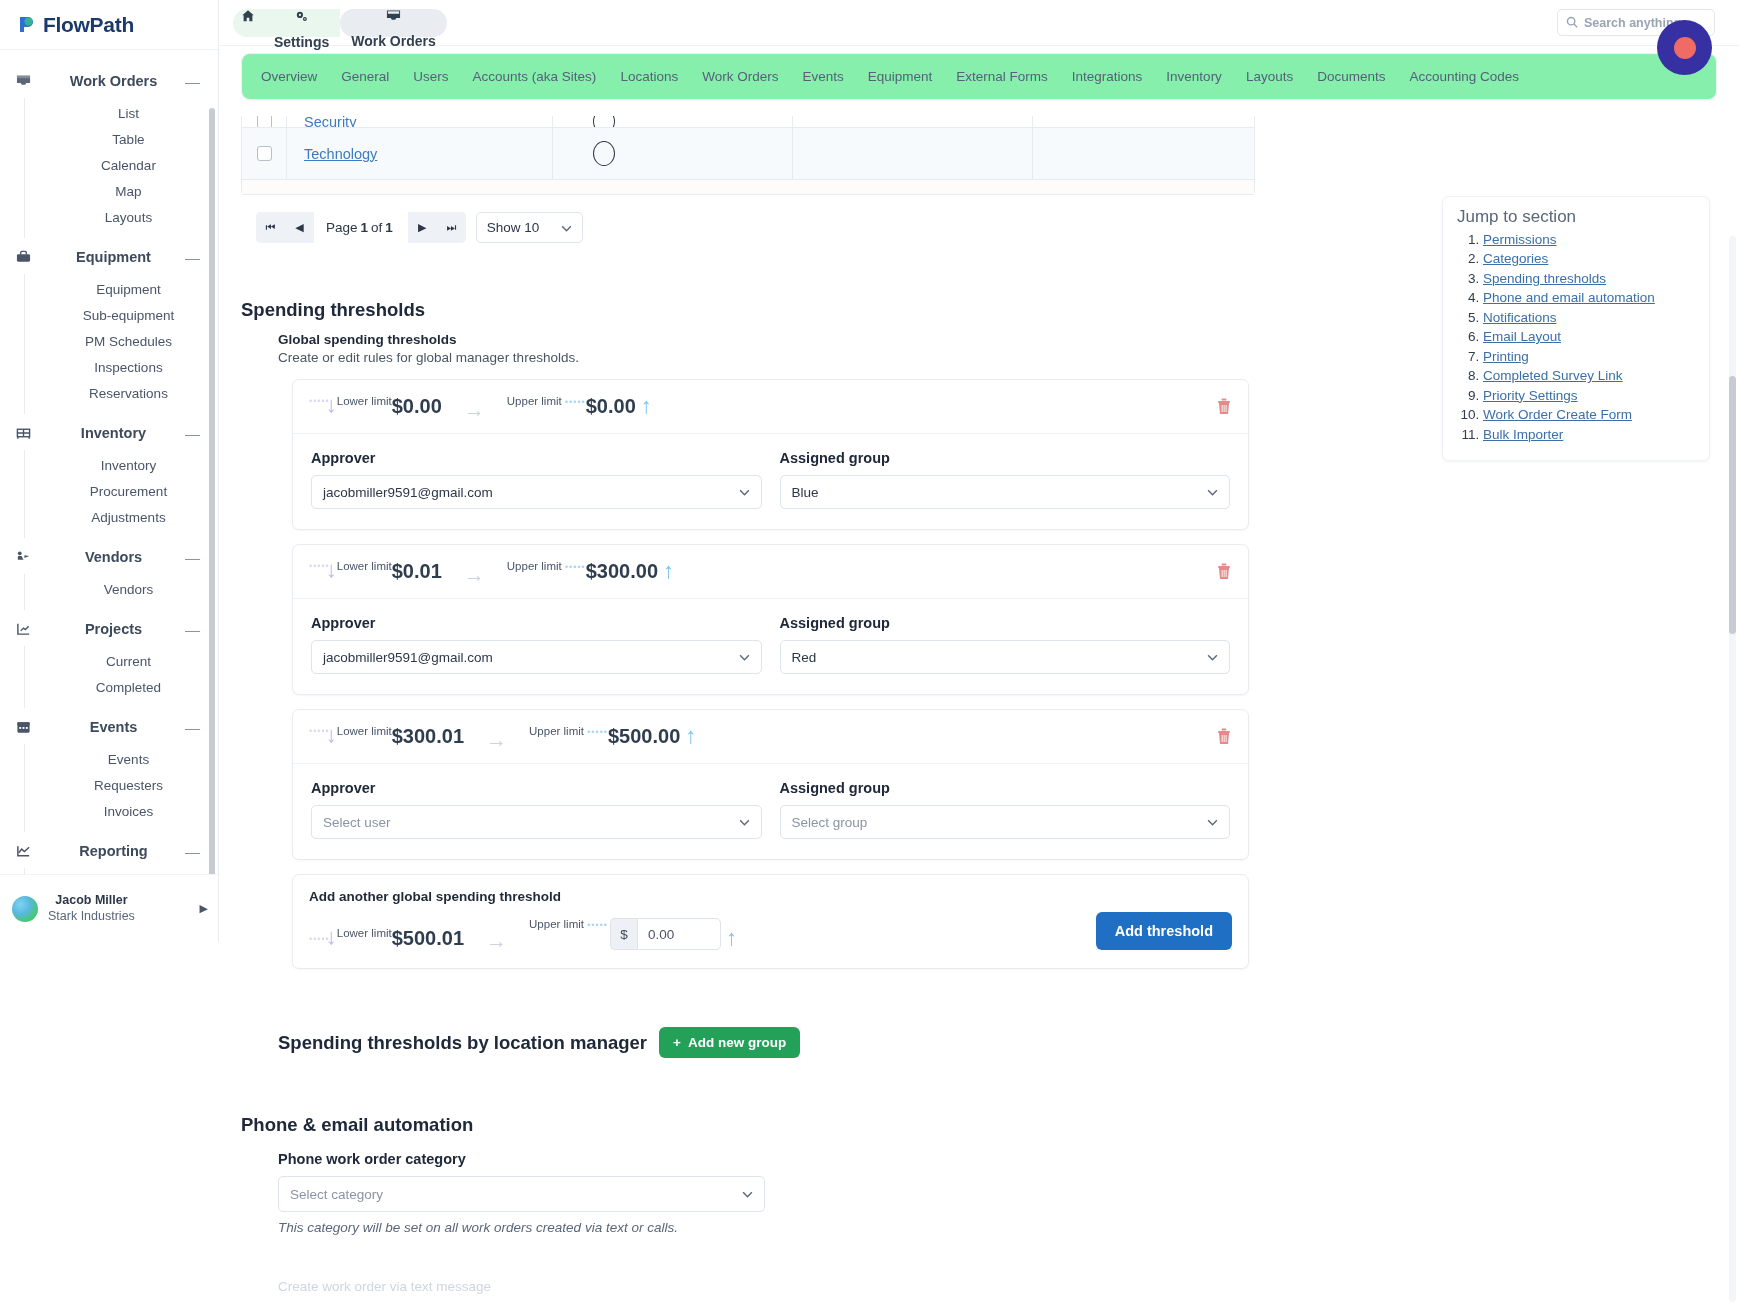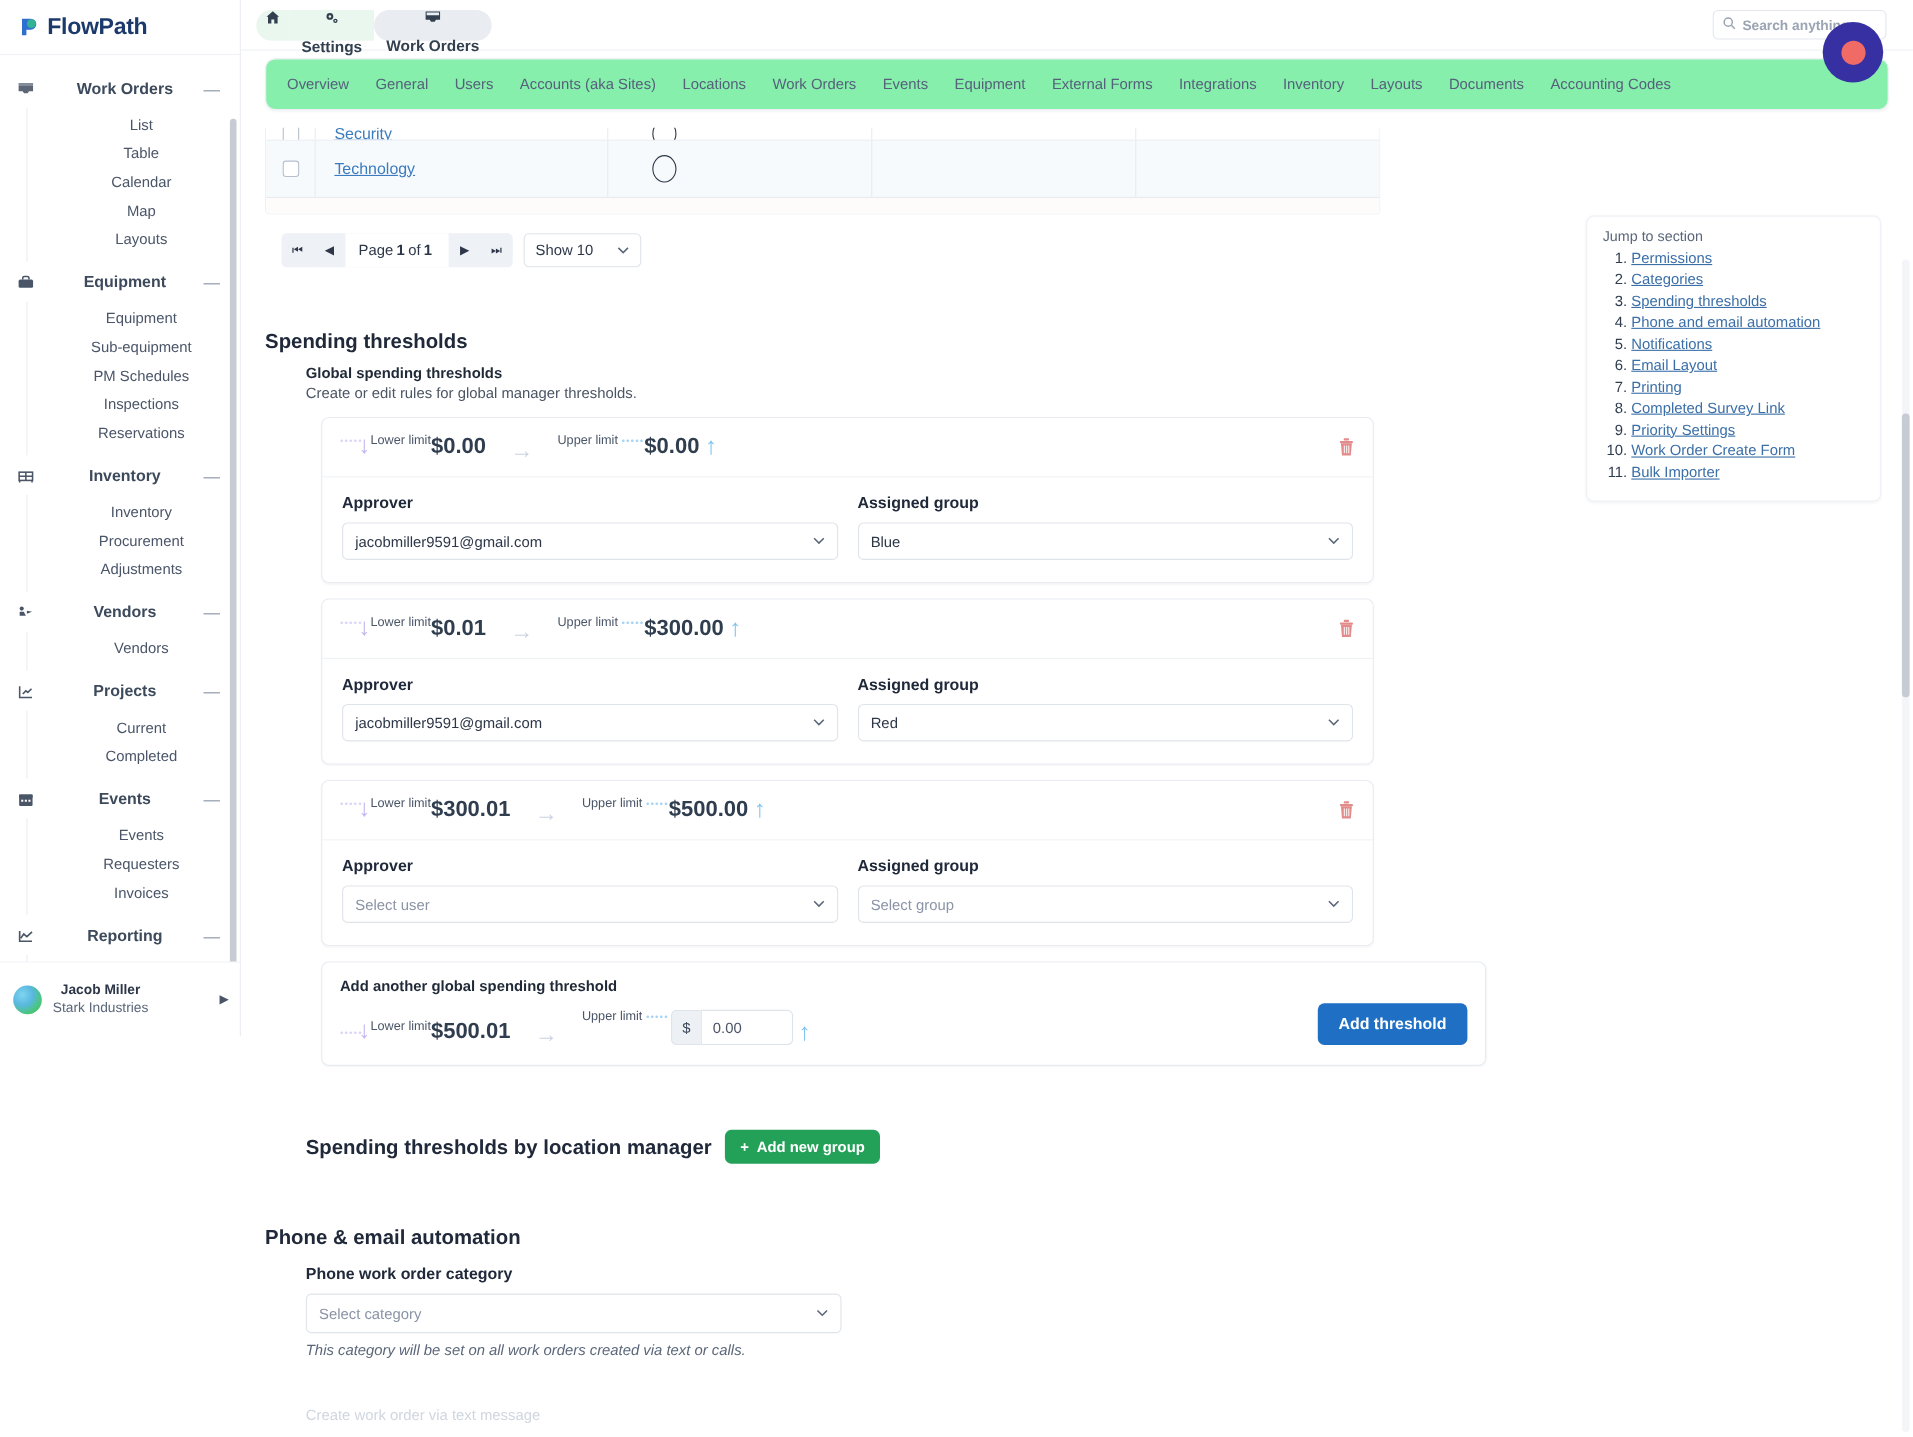--- a/index.html
+++ b/index.html
@@ -161,21 +161,21 @@
   .select {
     height: 34px; border: 1px solid #dfe4ea; border-radius: 5px; background: #fff;
     display: flex; align-items: center; justify-content: space-between; padding: 0 11px;
     font-size: 13.5px; color: #2d3748; cursor: pointer;
   }
   .select.ph { color: #8a94a6; }
   .chev { color: #5a6679; font-size: 11px; }
 
   
   .add-card {
-    margin: 14px 0 0 51px; width: 1059px; background: #fff;
+    margin: 14px 0 0 51px; width: 957px; background: #fff;
     border: 1px solid #e8ecf1; border-radius: 7px; box-shadow: 0 1px 2px rgba(20,30,50,.04);
     padding: 14px 16px 18px 16px; position: relative;
   }
   .add-title { font-size: 13.5px; font-weight: bold; color: #1f2937; margin-bottom: 8px; }
   .add-row { display: flex; align-items: flex-end; }
   .money-input { display: flex; height: 32px; margin-left: 2px; }
   .money-pre {
     width: 27px; background: #edf1f5; border: 1px solid #dfe4ea; border-right: none;
     border-radius: 5px 0 0 5px; display: flex; align-items: center; justify-content: center;
     font-size: 13.5px; color: #3d4a5c;
@@ -201,21 +201,21 @@
   .phone-sel { width: 487px; height: 36px; }
   .phone-note { font-size: 13.5px; color: #5a6679; font-style: italic; margin-top: 8px; }
   .faded { color: #cfd6df; font-size: 13.5px; margin: 44px 0 0 37px; }
 
   
   .jump {
     position: absolute; right: 29px; top: 196px; width: 268px;
     background: #fff; border: 1px solid #eef1f5; border-radius: 7px;
     box-shadow: 0 1px 3px rgba(20,30,50,.06); padding: 10px 14px 14px 14px; z-index: 12;
   }
-  .jump-title { font-size: 13px; color: #5a6679; margin-bottom: 4px; }
+  .jump-title { font-size: 17px; color: #5a6679; margin-bottom: 4px; }
   .jump ol { margin: 0; padding-left: 26px; }
   .jump li { font-size: 13.5px; color: #2f3d4f; margin: 4.5px 0; }
   .jump li a { color: #3b6fa8; text-decoration: underline; cursor: pointer; }
 
   .main-scrollbar {
     position: absolute; right: 3px; top: 260px; width: 7px; height: 258px;
     background: #c7ccd4; border-radius: 4px; z-index: 20; cursor: pointer;
   }
   .main-scroll-track {
     position: absolute; right: 3px; top: 120px; width: 7px; bottom: 4px;

